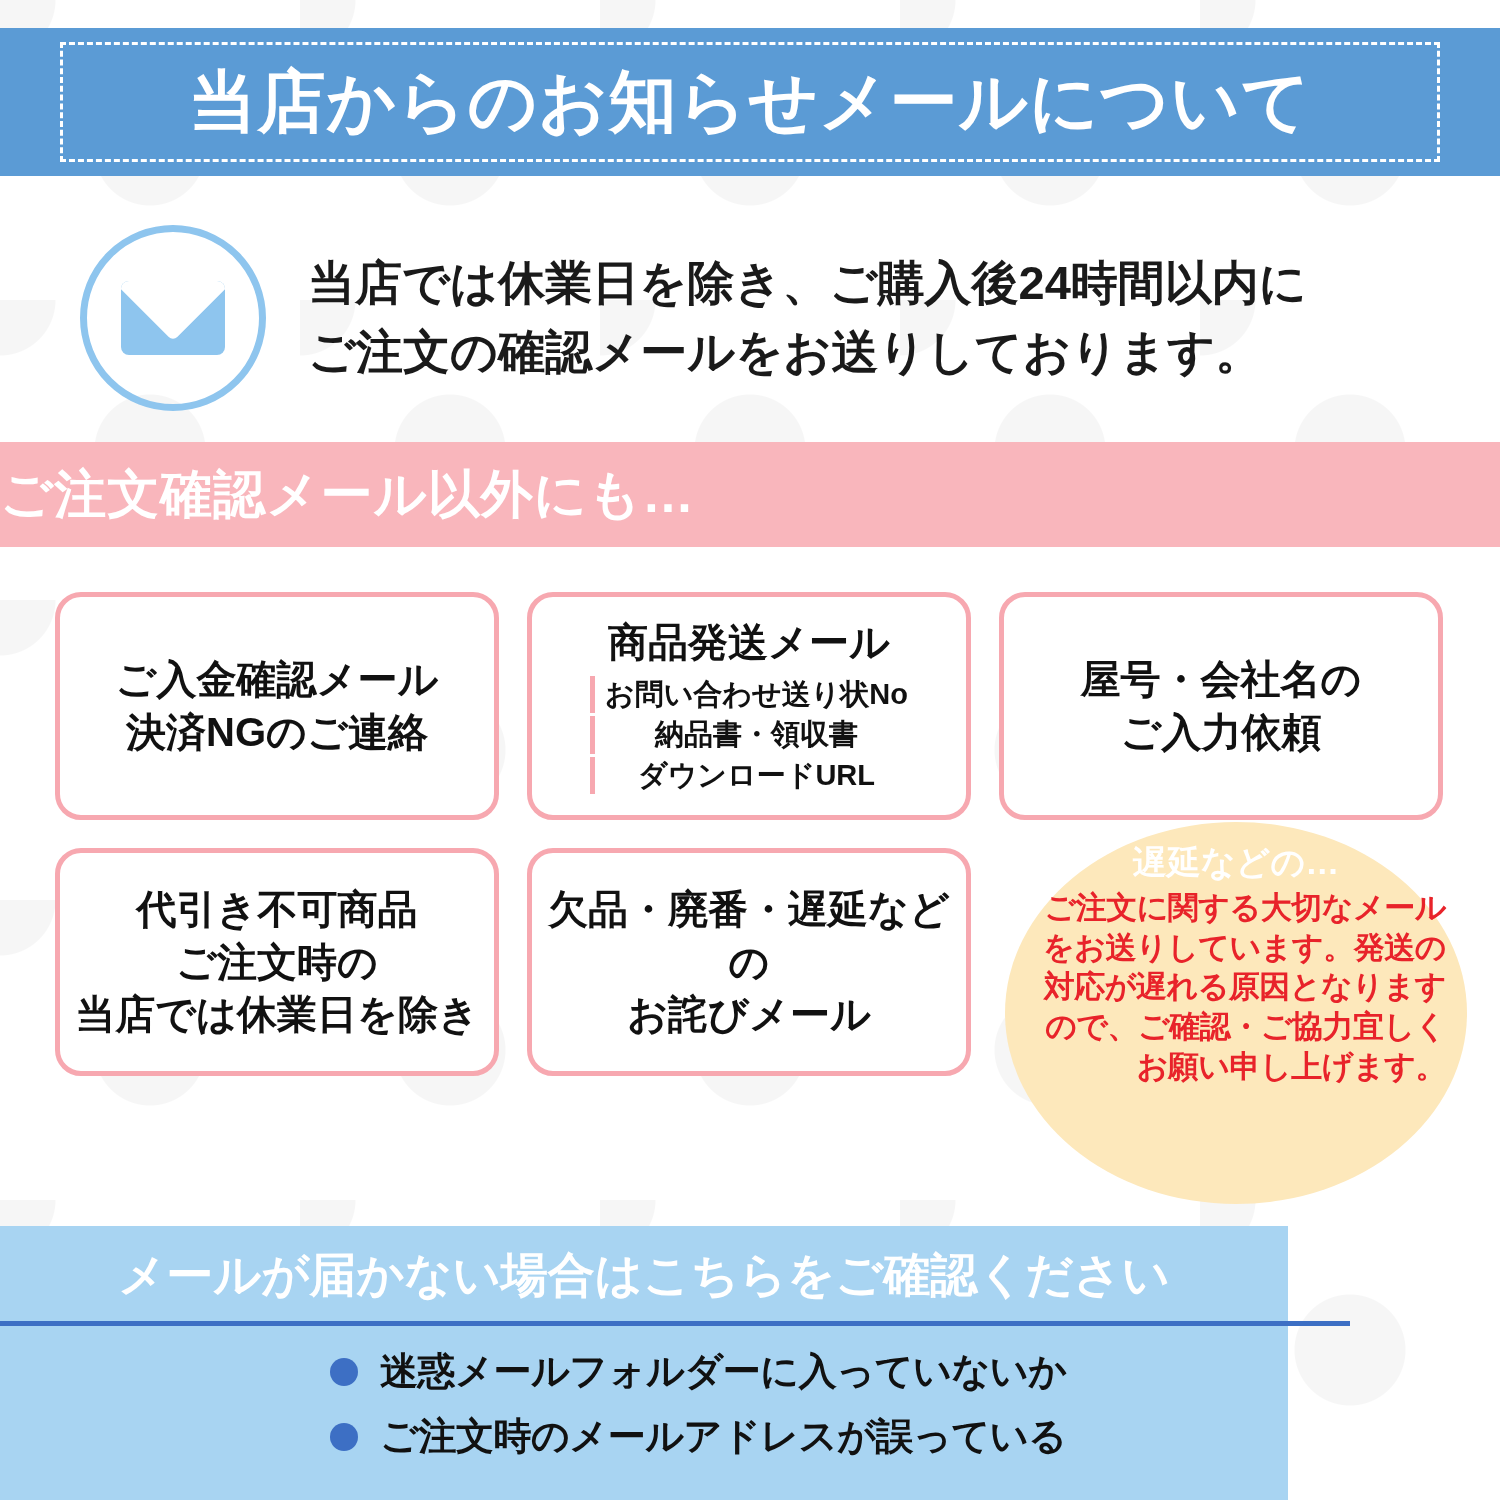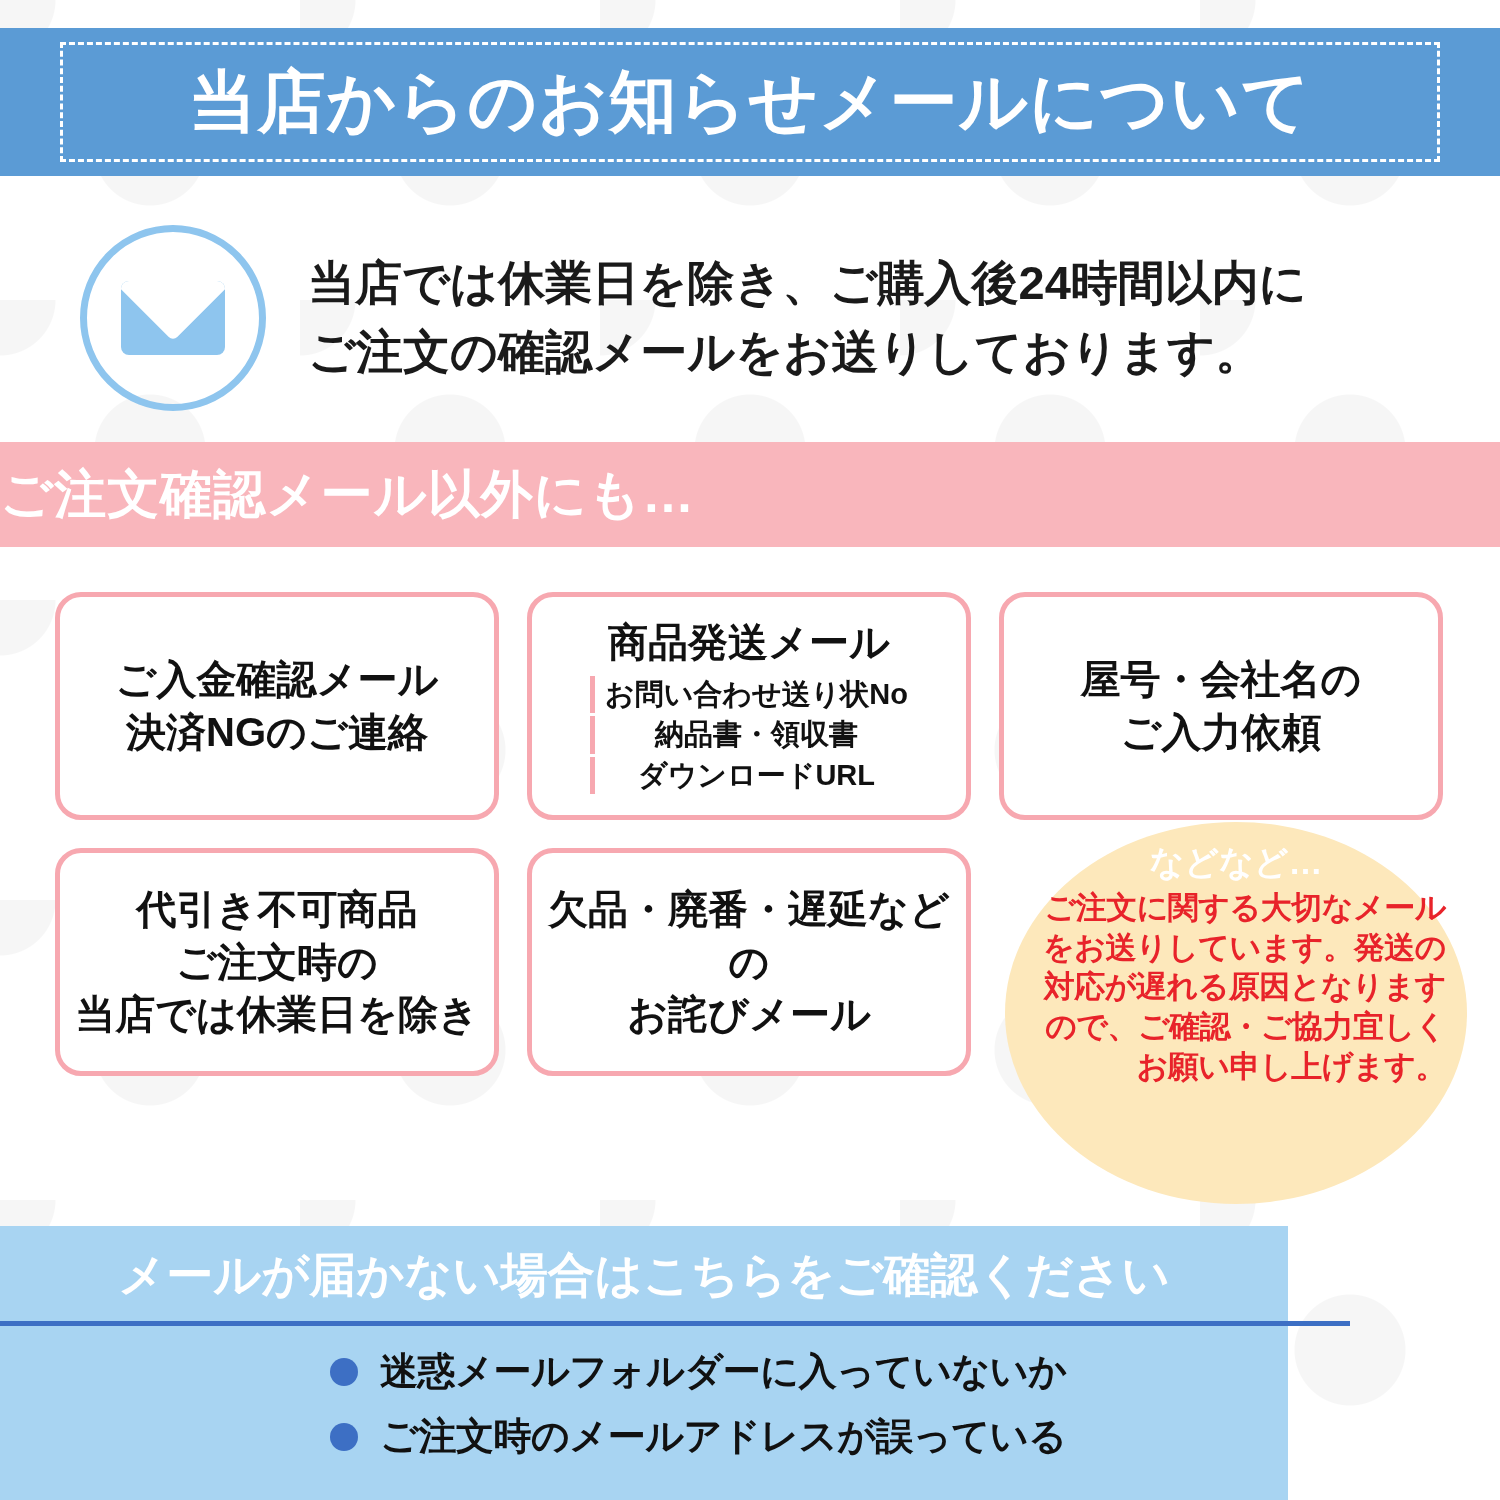--- a/index.html
+++ b/index.html
@@ -315,21 +315,21 @@
         <div class="card-line">欠品・廃番・遅延などの</div>
         <div class="card-line">お詫びメール</div>
       </div>
 
       <div style="width:444px;"></div>
 
     </div>
   </div>
 
   <div class="note-ellipse">
-    <div class="note-title">などなど…</div>
+    <div class="note-title">遅延などの…</div>
     <div class="note-body">ご注文に関する大切なメールをお送りしています。発送の対応が遅れる原因となりますので、ご確認・ご協力宜しくお願い申し上げます。</div>
   </div>
 
   <div class="bottom">
     <div class="bottom-title">メールが届かない場合はこちらをご確認ください</div>
     <div class="bottom-rule"></div>
     <div class="bullets">
       <div class="bullet-row">
         <span class="bullet-dot"></span>
         <span class="bullet-text">迷惑メールフォルダーに入っていないか</span>

